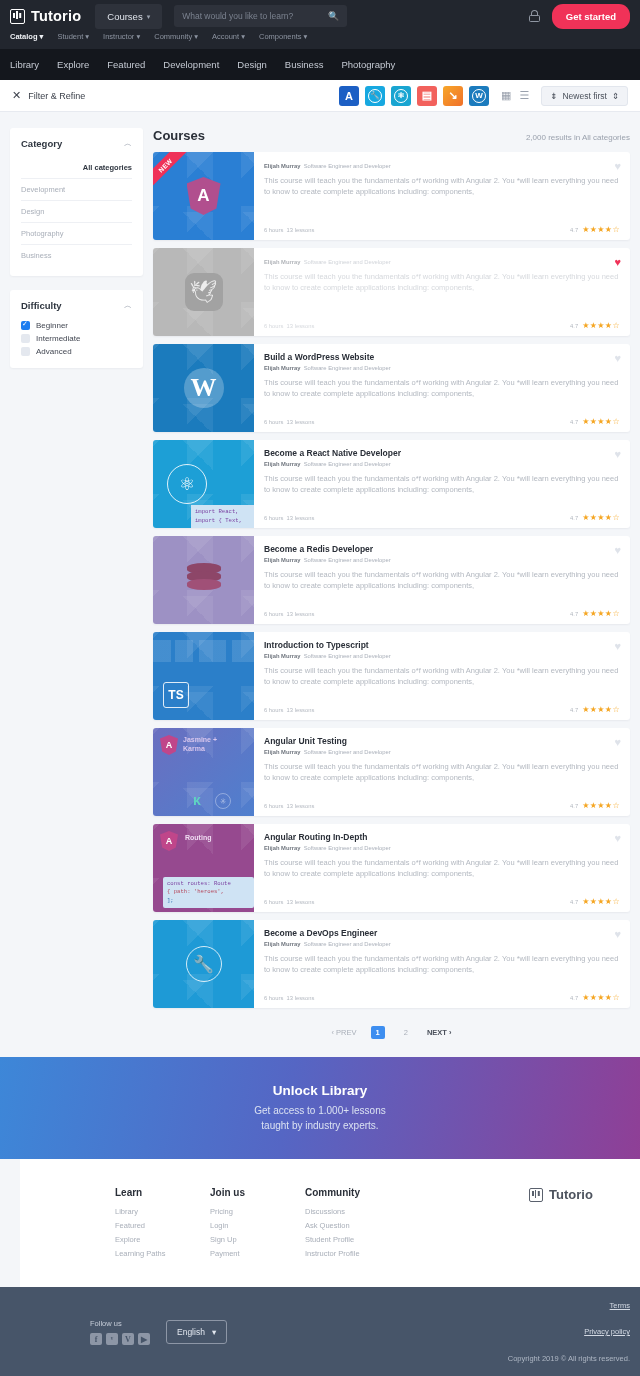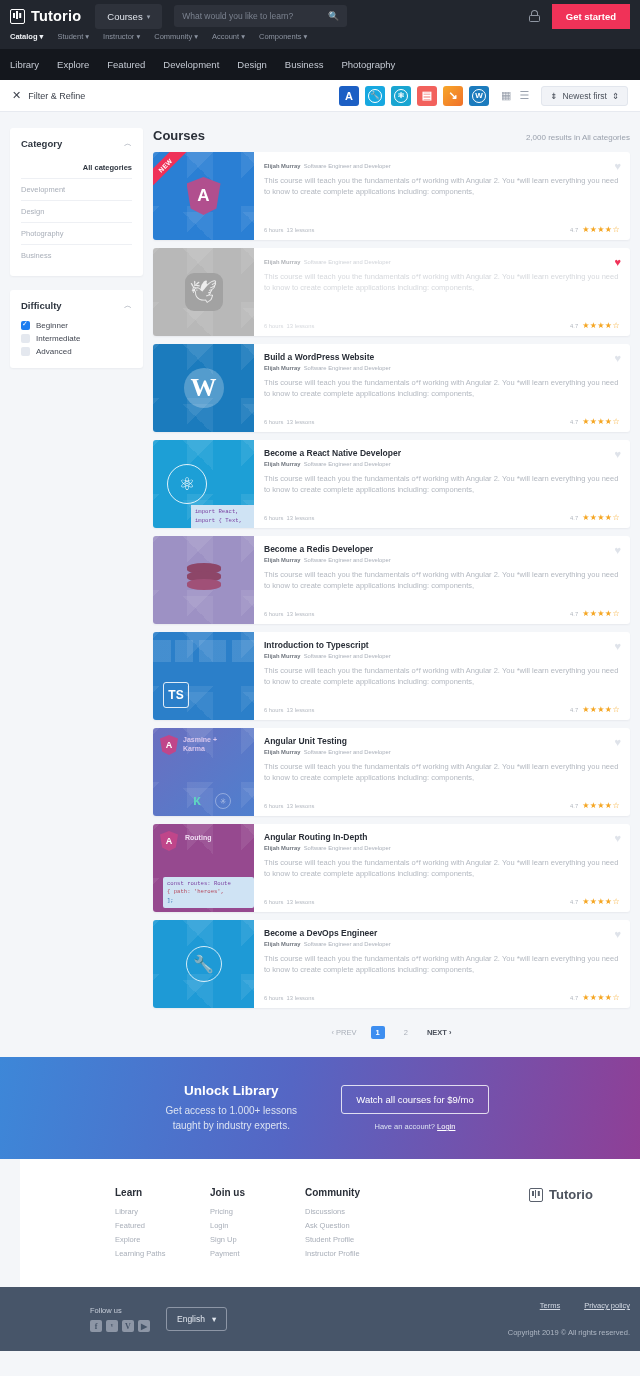--- a/index.html
+++ b/index.html
@@ -43,21 +43,21 @@
     font-size: 8.5px; width: 100%; font-family: "Liberation Sans", sans-serif;
   }
   .search-input::placeholder { color: #7b828f; }
   .search-ico { color: #8a919d; font-size: 9px; flex: none; }
   .topbar-right { margin-left: auto; display: flex; align-items: center; gap: 12px; }
   .lock-ico { width: 11px; height: 12px; position: relative; }
   .lock-ico .body { position:absolute; bottom:0; width: 11px; height: 7px; border: 1.4px solid #8f96a2; border-radius: 1.5px; }
   .lock-ico .shackle { position:absolute; top:0; left: 2px; width: 7px; height: 6px; border: 1.4px solid #8f96a2; border-bottom: 0; border-radius: 4px 4px 0 0; }
   .getstarted {
     background: #f03258; color: #fff; font-size: 9.5px; font-weight: bold;
-    padding: 7px 14px; border-radius: 0; border: 0; cursor: pointer;
+    padding: 7px 14px; border-radius: 11px; border: 0; cursor: pointer;
     font-family: "Liberation Sans", sans-serif;
   }
   .topbar-sub { display: flex; align-items: center; gap: 14px; padding: 0 10px 8px 10px; }
   .topbar-sub a { color: #8c93a0; font-size: 7.5px; text-decoration: none; white-space: nowrap; }
   .topbar-sub a.active { color: #eef0f4; font-weight: bold; }
 
   
   .catnav {
     background: #14171d; display: flex; align-items: center; gap: 18px;
     padding: 10px 10px; width: 640px;
@@ -249,21 +249,21 @@
   .soc {
     width: 12px; height: 12px; border-radius: 2px; background: #8d96a6; color: #475569;
     display: flex; align-items: center; justify-content: center; font-size: 8px; font-weight: bold;
     font-family: "Liberation Serif", serif; cursor: pointer;
   }
   .lang {
     margin-left: 16px; border: 1px solid #8d96a6; border-radius: 3px; color: #e2e7ef;
     font-size: 8.5px; padding: 6px 10px; display: flex; align-items: center; gap: 7px; cursor: pointer;
   }
   .sub-right { margin-left: auto; text-align: right; }
-  .legal-row { display: flex; gap: 24px; justify-content: flex-end; margin-bottom: 18px; }
+  .legal-row { display: flex; gap: 17px; justify-content: flex-end; margin-bottom: 18px; flex-direction: column; }
   .legal-row a { color: #d3d9e3; font-size: 7.5px; text-decoration: underline; }
   .copyright { color: #aeb7c4; font-size: 7.5px; }
 </style>
 </head>
 <body>
 
 <div class="topbar">
   <div class="topbar-main">
     <div class="brand">
       <span class="brand-mark"></span>
@@ -582,27 +582,20 @@
       <span class="pg strong"><span>NEXT</span> ›</span>
     </div>
   </div>
 </div>
 
 <div class="cta">
   <div class="cta-left">
     <div class="cta-title">Unlock Library</div>
     <div class="cta-sub">Get access to 1.000+ lessons taught by industry experts.</div>
   </div>
-  <div class="cta-right">
-    <button class="cta-btn">Watch all courses for $9/mo</button>
-    <div class="cta-note">
-      <span>Have an account?</span>
-      <a href="#">Login</a>
-    </div>
-  </div>
 </div>
 
 <div class="footer">
   <div style="width:85px;flex:none;"></div>
   <div class="fcol">
     <div class="fcol-title">Learn</div>
     <a href="#">Library</a>
     <a href="#">Featured</a>
     <a href="#">Explore</a>
     <a href="#">Learning Paths</a>

